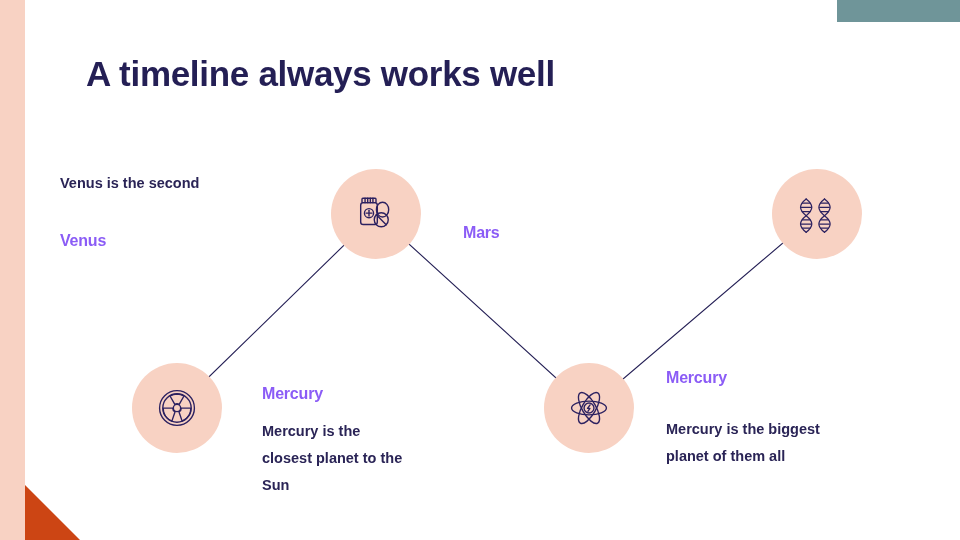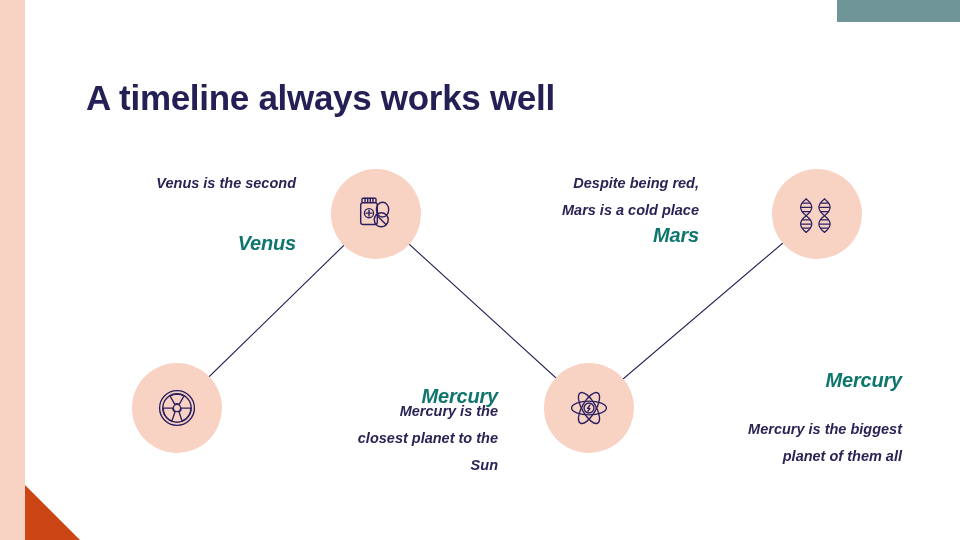--- a/index.html
+++ b/index.html
@@ -24,40 +24,40 @@
     position:absolute;left:25px;top:485px;width:0;height:0;
     border-left:0 solid transparent;
     border-bottom:55px solid #cc4514;
     border-right:55px solid transparent;
   }
 
   
   .title{
     position:absolute;left:86px;top:54px;
     font-size:35px;font-weight:bold;color:#241f55;
-    letter-spacing:-0.3px;line-height:1.15;white-space:nowrap;margin-top:24px;
+    letter-spacing:-0.3px;line-height:1.15;white-space:nowrap;
   }
 
   
   .connector{position:absolute;left:0;top:0;width:960px;height:540px;pointer-events:none;}
 
   
   .node-circle{
     position:absolute;width:90px;height:90px;border-radius:50%;
     background:#f8d2c3;display:flex;align-items:center;justify-content:center;
   }
   .node-circle svg{display:block;}
 
   
-  .txt{position:absolute;color:#241f55;text-align:right;font-style:italic;}
+  .txt{position:absolute;color:#241f55;text-align:left;}
   .desc{
     font-size:14.5px;line-height:1.85;font-weight:600;color:#2a2456;
   }
   .head{
-    font-size:20px;font-weight:bold;color:#0f766e;letter-spacing:-0.2px;
+    font-size:16px;font-weight:bold;color:#8b5cf6;letter-spacing:-0.2px;
   }
 </style>
 </head>
 <body>
 
 <div class="slide">
 
   <div class="left-bar"></div>
   <div class="teal-bar"></div>
   <div class="orange-tri"></div>
@@ -137,28 +137,24 @@
         <path d="M25.2 20.6 L22.4 24.4 L25 24.4 L22.8 27.6"></path>
       </svg>
     </span>
   </div>
 
   <div class="txt desc" style="left:60px;top:170px;width:236px;">
     <div>Venus is the second</div>
   </div>
   <div class="txt head" style="left:60px;top:232px;width:236px;">Venus</div>
 
-  <div class="txt desc" style="left:463px;top:170px;width:236px;">
-    <div>Despite being red,</div>
-    <div>Mars is a cold place</div>
-  </div>
   <div class="txt head" style="left:463px;top:224px;width:236px;">Mars</div>
 
   <div class="txt head" style="left:262px;top:385px;width:236px;">Mercury</div>
-  <div class="txt desc" style="left:262px;top:398px;width:236px;">
+  <div class="txt desc" style="left:262px;top:418px;width:236px;">
     <div>Mercury is the</div>
     <div>closest planet to the</div>
     <div>Sun</div>
   </div>
 
   <div class="txt head" style="left:666px;top:369px;width:236px;">Mercury</div>
   <div class="txt desc" style="left:666px;top:416px;width:236px;">
     <div>Mercury is the biggest</div>
     <div>planet of them all</div>
   </div>

